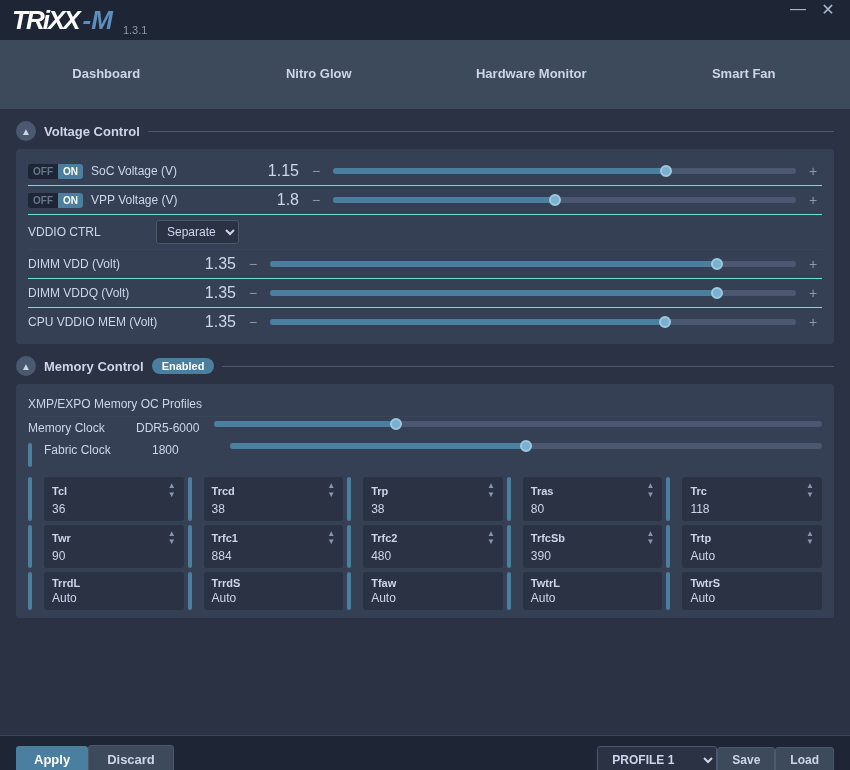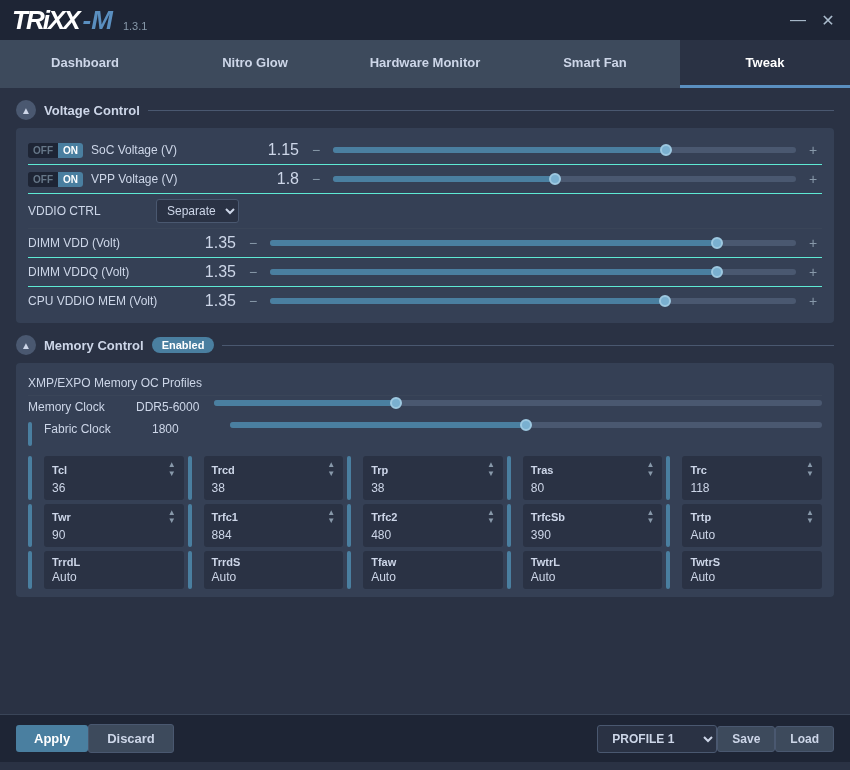--- a/index.html
+++ b/index.html
@@ -11,21 +11,20 @@
       font-size: 12px;
       color: #cdd6e8;
       overflow: hidden;
     }
 
     
     .titlebar {
       background: #1e2535;
       height: 40px;
       display: flex;
-      align-items: center;
       justify-content: space-between;
       padding: 0 12px;
     }
     .title-logo {
       display: flex;
       align-items: center;
       gap: 4px;
     }
     .logo-text {
       font-size: 26px;
@@ -56,21 +55,21 @@
       cursor: pointer;
       font-size: 16px;
       width: 20px;
       text-align: center;
     }
 
     
     .nav-tabs {
       display: flex;
       background: #2a3244;
-      height: 48px;
+      height: 69px;
       border-radius: 9px;
     }
     .tab {
       flex: 1;
       display: flex;
       align-items: center;
       justify-content: center;
       text-align: center;
       font-size: 13px;
       font-weight: 600;
@@ -406,21 +405,20 @@
     <span class="titlebar-btn">—</span>
     <span class="titlebar-btn">✕</span>
   </div>
 </div>
 
 <div class="nav-tabs">
   <div class="tab">Dashboard</div>
   <div class="tab">Nitro Glow</div>
   <div class="tab">Hardware Monitor</div>
   <div class="tab">Smart Fan</div>
-  <div class="tab active">Tweak</div>
 </div>
 
 <div class="main-content scrollbar-hidden">
 
   <div class="section">
     <div class="section-header">
       <div class="toggle-btn">▲</div>
       <span class="section-title">Voltage Control</span>
       <div class="section-line"></div>
     </div>

